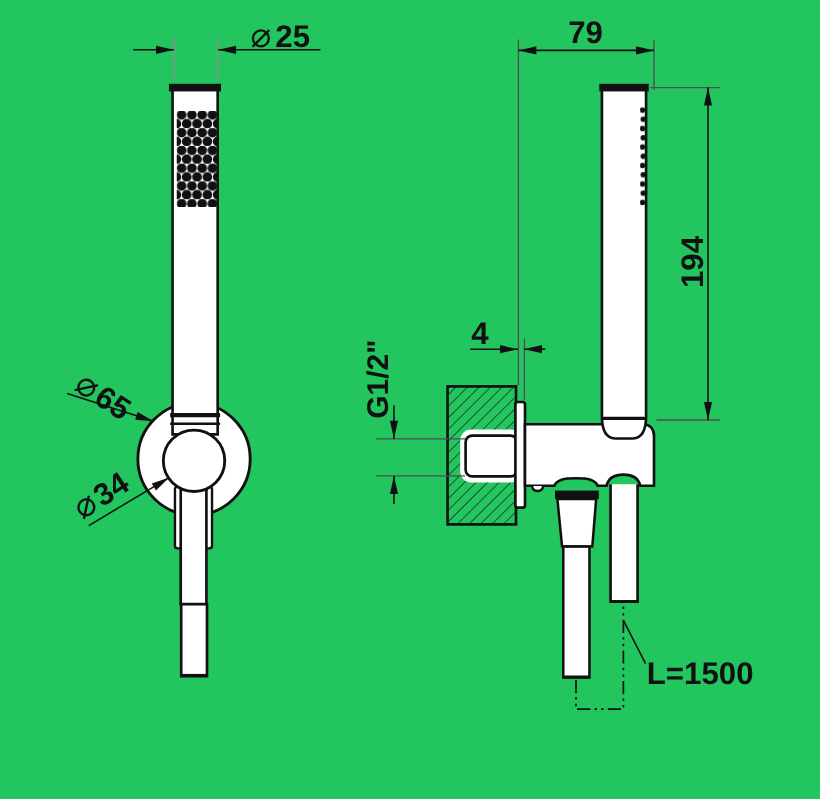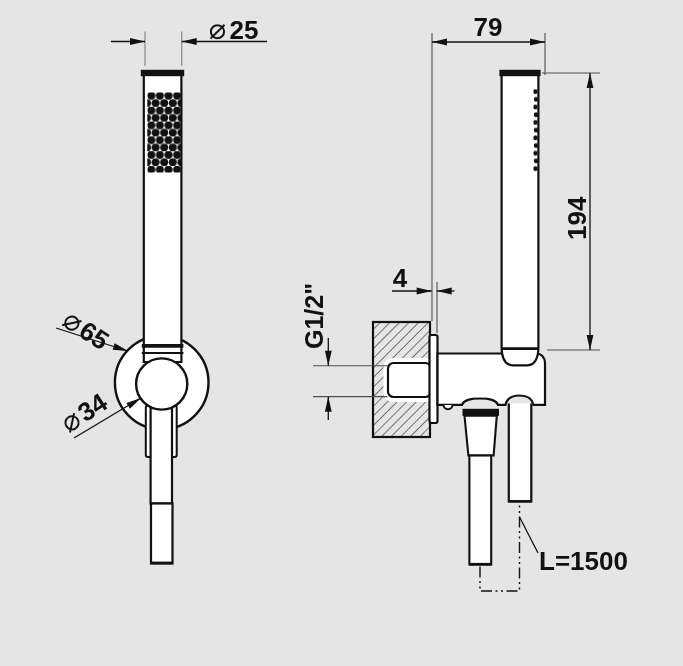--- a/index.html
+++ b/index.html
@@ -1,16 +1,16 @@
 <!DOCTYPE html>
 <html><head>
 <meta charset="utf-8">
 <style>
   html,body{margin:0;padding:0;background:#ffffff;}
-  .stage{position:relative;width:683px;height:666px;background:#e5e5e5;overflow:hidden;}
+  .stage{position:relative;width:683px;height:666px;background:#22c55e;overflow:hidden;}
   svg{position:absolute;left:0;top:0;}
   .obj{stroke:#111;fill:none;}
   .fillw{fill:#ffffff;}
   .solid{fill:#111;stroke:none;}
   .dim{stroke:#111;stroke-width:1.3;fill:none;}
   .ext{stroke:#4f4f4f;stroke-width:1.1;fill:none;}
   .extg{stroke:#8f8f8f;stroke-width:1.3;fill:none;}
   .arr{fill:#111;stroke:none;}
   .num{font-family:"Liberation Sans",sans-serif;font-weight:700;font-size:26px;fill:#111;}
   .numm{font-family:"Liberation Sans",sans-serif;font-weight:700;font-size:25px;fill:#111;}

